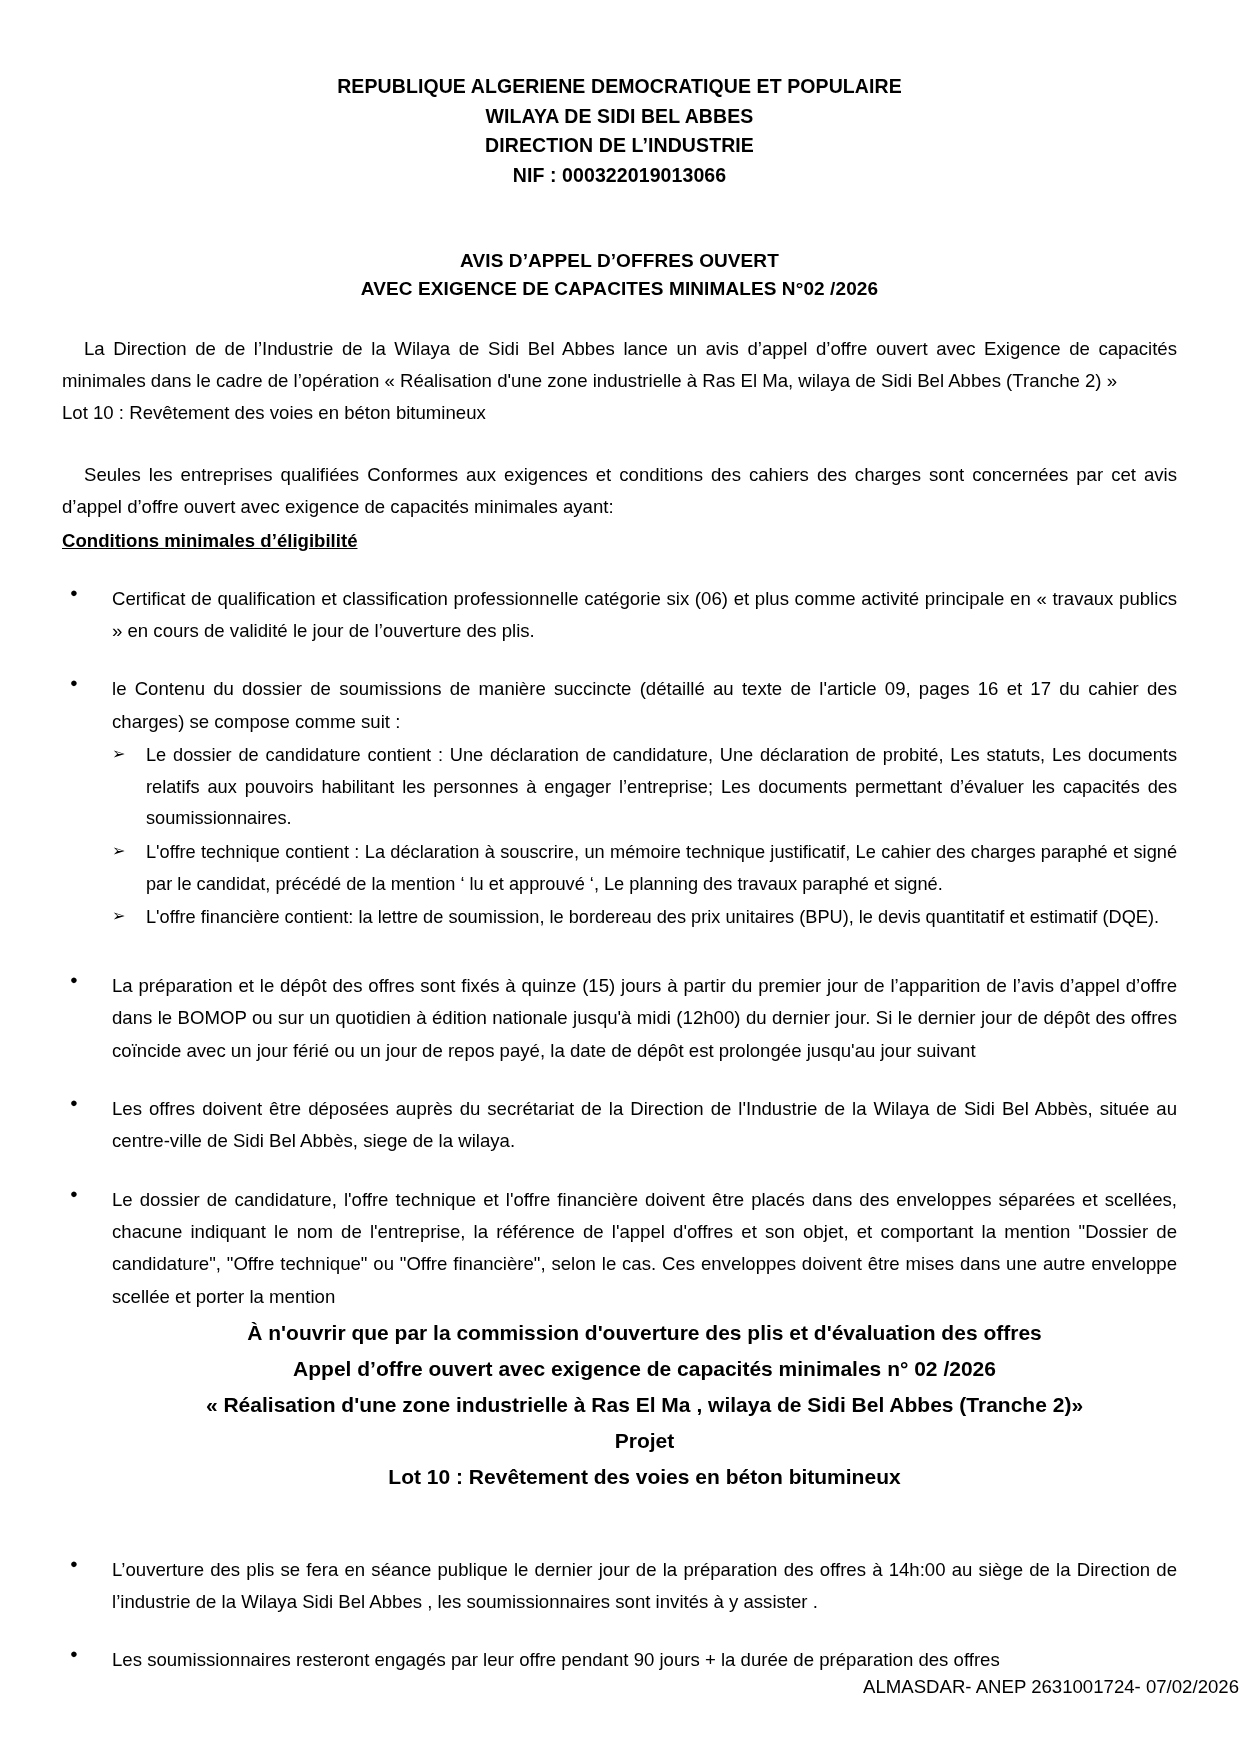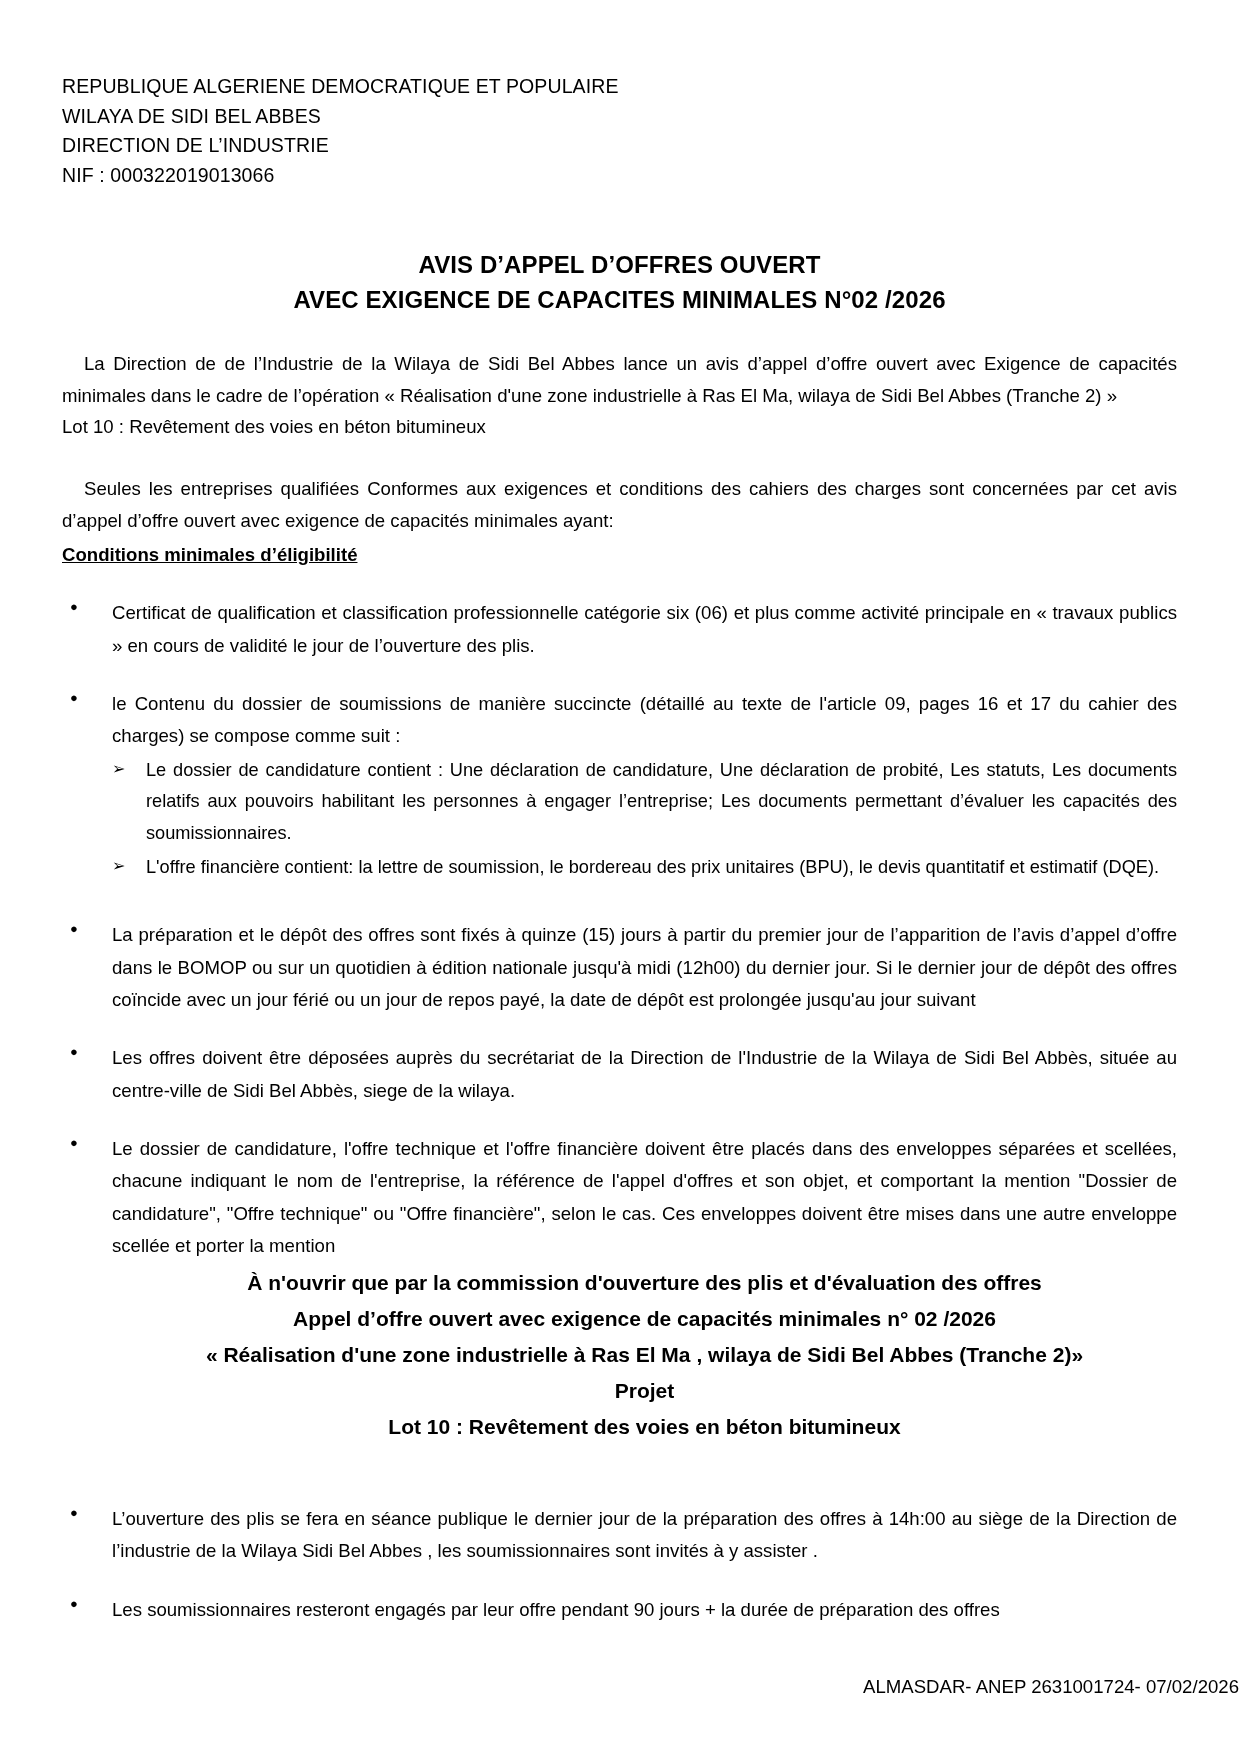--- a/index.html
+++ b/index.html
@@ -14,29 +14,30 @@
   .page {
     width: 1239px;
     height: 1753px;
     position: relative;
     background: #ffffff;
     box-sizing: border-box;
     padding: 72px 62px 40px 62px;
     overflow: hidden;
   }
   .header-block {
-    font-weight: normal;
+    text-align: center;
+    font-weight: bold;
     font-size: 19.5px;
     line-height: 1.52;
     letter-spacing: 0.1px;
   }
   .title-block {
     text-align: center;
     font-weight: bold;
-    font-size: 24px;
+    font-size: 19px;
     line-height: 1.48;
     margin-top: 56px;
     letter-spacing: 0.1px;
   }
   .para {
     font-size: 18.6px;
     line-height: 1.72;
     text-align: justify;
     text-justify: inter-word;
     margin-top: 30px;
@@ -145,20 +146,21 @@
   <ul class="bullets">
 
     <li>
       <span>Certificat de qualification et classification professionnelle  catégorie </span><span class="b">six (06)</span><span> et  plus comme activité principale en « </span><span class="b">travaux publics</span><span> » en cours de validité le jour de l’ouverture des plis.</span>
     </li>
 
     <li>
       <span class="li-inner">le Contenu du dossier de soumissions de manière succincte (détaillé au texte de l'article 09, pages 16 et 17 du cahier des charges) se compose comme suit :</span>
       <ul class="sub">
         <li>Le dossier de candidature contient : Une déclaration de candidature, Une déclaration de probité, Les statuts, Les documents relatifs aux pouvoirs habilitant les personnes à engager l’entreprise; Les documents permettant d’évaluer les capacités des soumissionnaires.</li>
+        <li>L'offre technique contient : La déclaration à souscrire, un  mémoire technique justificatif, Le cahier des charges paraphé et signé par le candidat, précédé de la mention ‘ lu et approuvé ‘, Le planning des travaux paraphé et signé.</li>
         <li>L'offre financière contient: la lettre de soumission, le bordereau des prix unitaires (BPU), le devis quantitatif et estimatif (DQE).</li>
       </ul>
     </li>
 
     <li class="spaced-top" style="margin-top:36px">
       <span>La préparation et le dépôt des offres sont fixés à </span><span class="b">quinze (15) jours</span><span> à partir du premier jour de l’apparition de l’avis d’appel d’offre dans le BOMOP ou sur un quotidien à édition nationale jusqu'à midi (12h00) du dernier jour. Si le dernier jour de dépôt des offres coïncide avec un jour férié ou un jour de repos payé, la date de dépôt est prolongée jusqu'au jour suivant</span>
     </li>
 
     <li>Les offres doivent être déposées auprès du secrétariat de la Direction de l'Industrie de la Wilaya de Sidi Bel Abbès, située au centre-ville de Sidi Bel Abbès, siege de la wilaya.</li>
 

